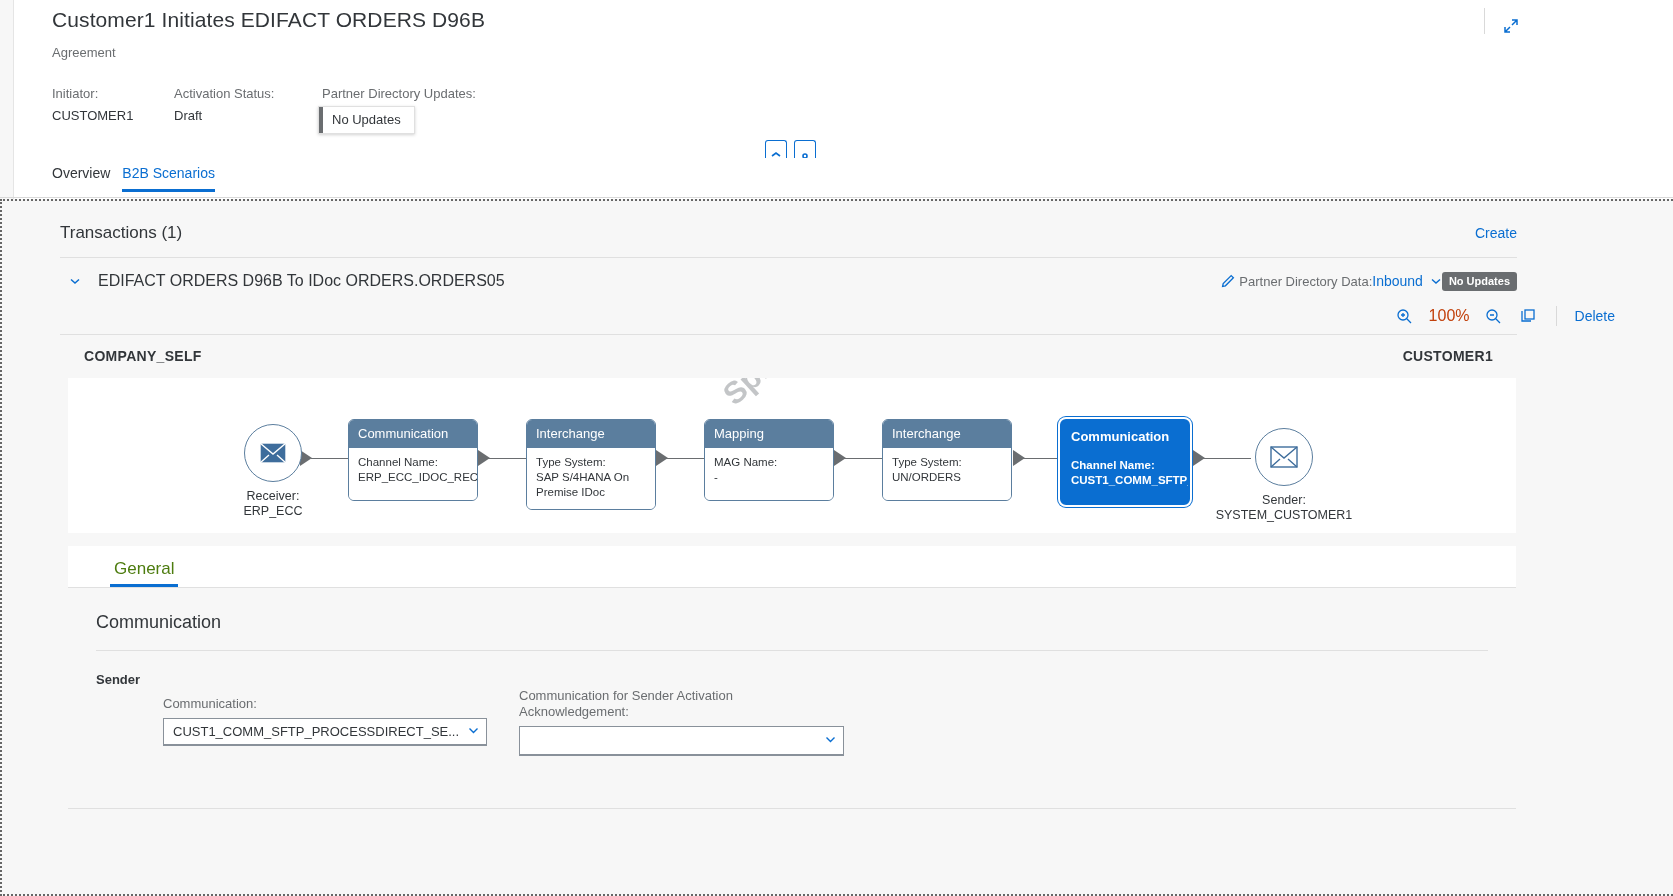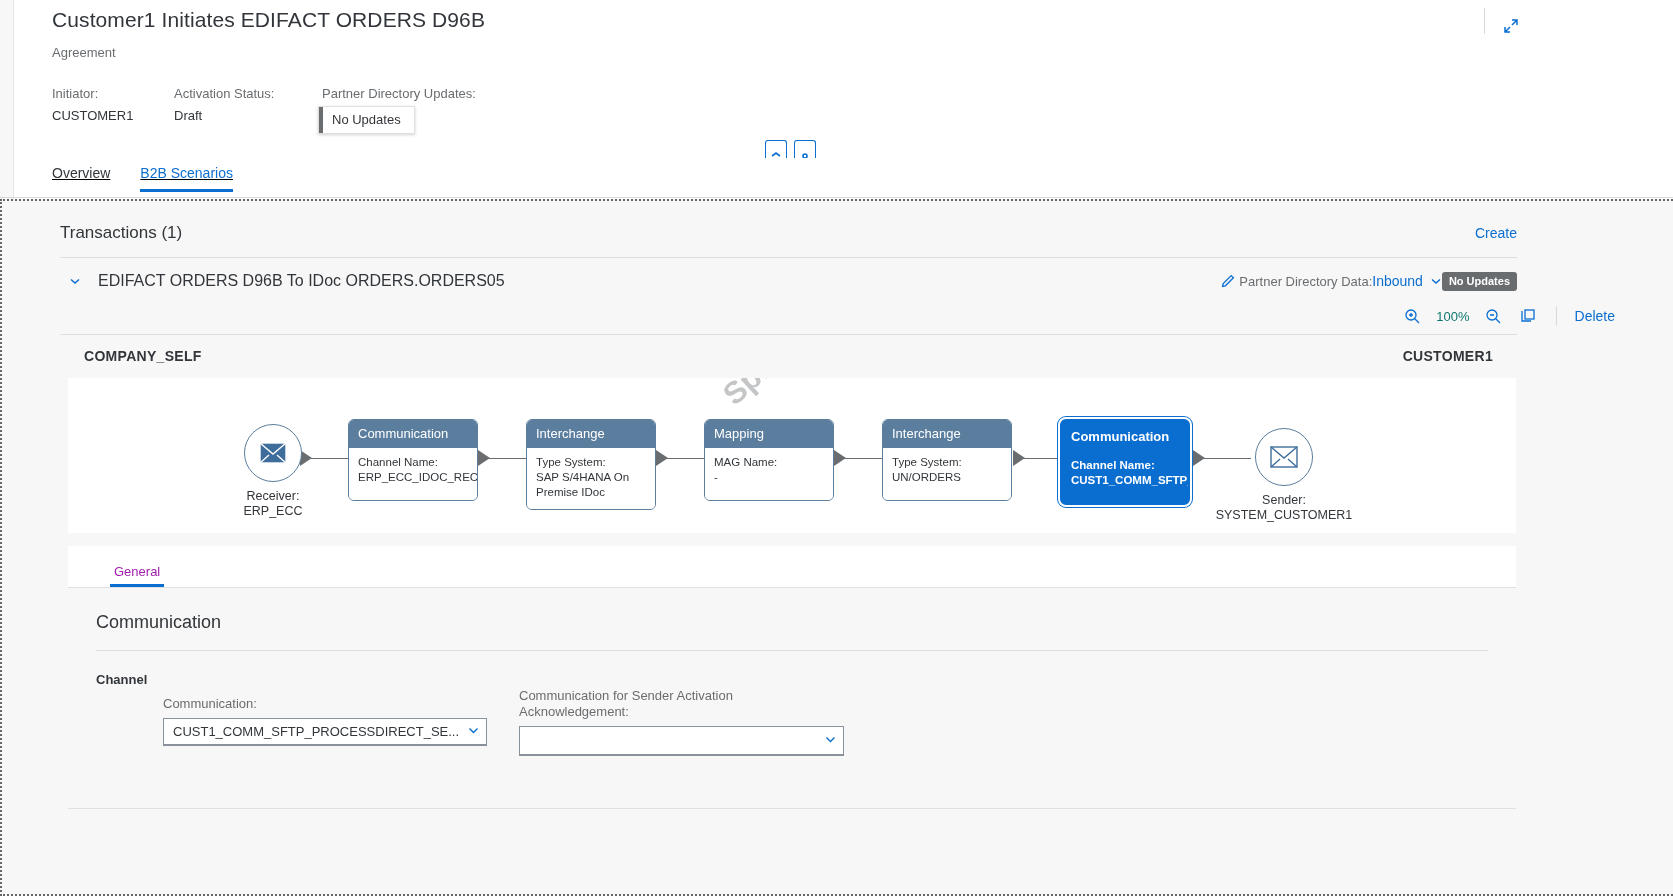--- a/index.html
+++ b/index.html
@@ -63,21 +63,21 @@
   .mini-btns { position: absolute; left: 765px; top: 140px; display: flex; gap: 7px; }
   .mini-btn {
     width: 22px; height: 18px;
     border: 1px solid #0a6ed1; border-bottom: none;
     border-radius: 3px 3px 0 0;
     background: #fff; display: flex; align-items: flex-end; justify-content: center;
     overflow: hidden;
   }
 
   
-  .tabs { position: absolute; left: 52px; top: 165px; display: flex; gap: 30px; text-decoration: underline; }
+  .tabs { position: absolute; left: 52px; top: 165px; display: flex; gap: 12px; }
   .tab {
     font-size: 14px; color: #32363a; padding-bottom: 11px; cursor: pointer;
     position: relative; white-space: nowrap;
   }
   .tab.active { color: #0a6ed1; }
   .tab.active::after {
     content: ""; position: absolute; left: 0; right: 0; bottom: 0; height: 3px; background: #0a6ed1;
   }
   .header-bottom-line {
     position: absolute; left: 0; right: 0; top: 197px; height: 2px;
@@ -123,21 +123,21 @@
   .badge-dark {
     background: #6a6d70; color: #fff; font-size: 11px; font-weight: bold;
     padding: 3px 7px 4px 7px; border-radius: 3px; white-space: nowrap;
   }
 
   .diagram-toolbar {
     position: absolute; right: 58px; top: 100px; height: 30px;
     display: flex; align-items: center; gap: 14px;
   }
   .tb-icon { width: 20px; height: 20px; display: flex; align-items: center; justify-content: center; cursor: pointer; }
-  .tb-zoom { font-size: 13px; color: #0f766e; }
+  .tb-zoom { font-size: 16px; color: #c2410c; }
   .tb-sep { width: 1px; height: 20px; background: #d9d9d9; margin: 0 4px; }
   .tb-delete { font-size: 14px; color: #0a6ed1; cursor: pointer; }
 
   .diagram-top-line {
     position: absolute; left: 58px; top: 133px; width: 1457px; height: 1px; background: #e0e0e0;
   }
 
   .party-row {
     position: absolute; left: 58px; top: 138px; width: 1457px; height: 34px;
     display: flex; align-items: center; justify-content: space-between;
@@ -195,21 +195,21 @@
     border-right: 12px solid #6a6d70;
   }
 
   
   .detail-tabs {
     position: absolute; left: 66px; top: 345px; width: 1448px; height: 42px;
     background: #ffffff; border-bottom: 1px solid #e0e0e0;
     display: flex; align-items: flex-end; padding-left: 46px;
   }
   .dtab {
-    font-size: 13px; color: #a21caf; padding-bottom: 8px; position: relative; cursor: pointer;
+    font-size: 17px; color: #4d7c0f; padding-bottom: 8px; position: relative; cursor: pointer;
   }
   .dtab.active::after {
     content: ""; position: absolute; left: -4px; right: -4px; bottom: 0; height: 3px; background: #0a6ed1;
   }
 
   .detail-body { position: absolute; left: 66px; top: 387px; width: 1448px; height: 280px; }
   .detail-title { position: absolute; left: 28px; top: 24px; font-size: 18px; color: #32363a; }
   .detail-rule { position: absolute; left: 28px; top: 62px; width: 1392px; height: 1px; background: #e0e0e0; }
   .detail-sub { position: absolute; left: 28px; top: 84px; font-size: 13px; font-weight: bold; color: #32363a; }
 
@@ -428,21 +428,21 @@
     </div>
   </div>
 
   <div class="detail-tabs">
     <div class="dtab active">General</div>
   </div>
 
   <div class="detail-body">
     <div class="detail-title">Communication</div>
     <div class="detail-rule"></div>
-    <div class="detail-sub">Channel</div>
+    <div class="detail-sub">Sender</div>
 
     <div class="field field-comm">
       <div class="flabel">Communication:</div>
       <div class="sel">
         <span>CUST1_COMM_SFTP_PROCESSDIRECT_SE...</span>
         <span class="caret">
           <svg width="13" height="13" viewBox="0 0 13 13" fill="none" stroke="#0a6ed1" stroke-width="1.4">
               <path d="M2.5 4.5l4 4 4-4"></path>
             </svg>
         </span>

